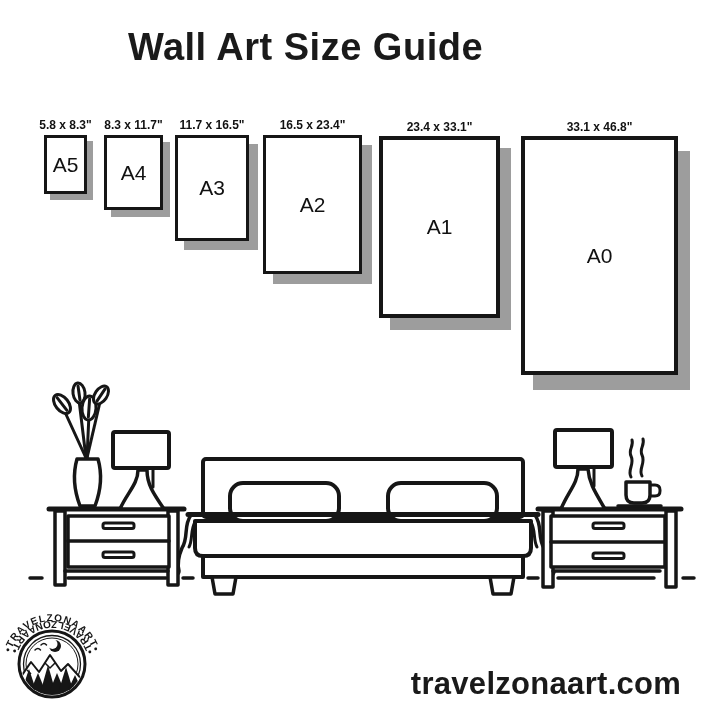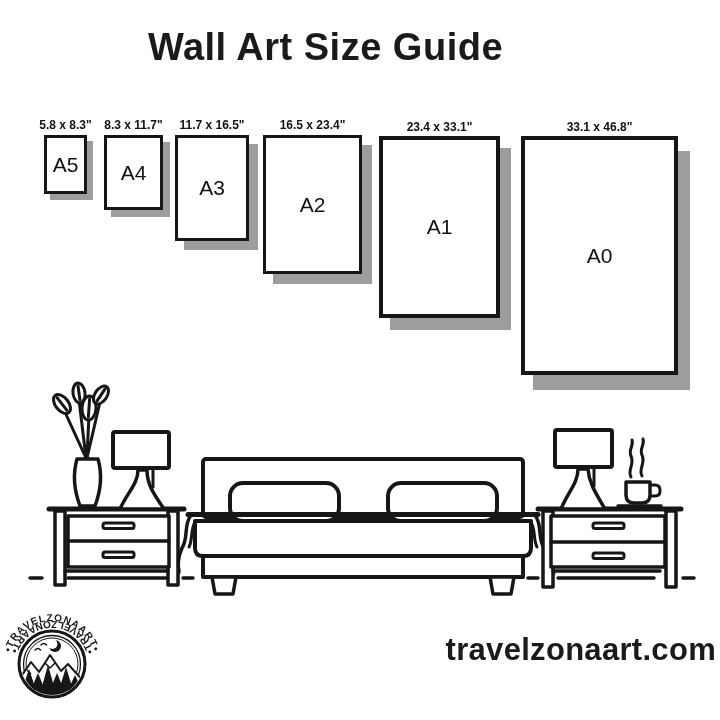--- a/index.html
+++ b/index.html
@@ -11,38 +11,37 @@
   body{
     width:720px;height:720px;position:relative;overflow:hidden;
     background:var(--bg);
     font-family:"Liberation Sans", sans-serif;
     color:var(--ink);
   }
   .page-title{
     position:absolute;left:0;top:26px;width:611px;
     text-align:center;font-size:38px;font-weight:700;letter-spacing:.5px;
     color:#1a1a1a;
-    padding-left:20px;
   }
   .frame{
     position:absolute;background:#fff;border-style:solid;border-color:var(--ink);
     display:flex;align-items:center;justify-content:center;box-sizing:border-box;
   }
   .frame .size-label{
     position:absolute;bottom:calc(100% + 6px);left:50%;transform:translateX(-50%);
     white-space:nowrap;font-size:12px;font-weight:700;color:#111;
   }
   .frame .frame-letter{
     font-size:21px;font-weight:400;color:#111;
   }
   .scene-svg{position:absolute;left:0;top:380px;width:720px;height:220px;}
   .logo-svg{position:absolute;left:4px;top:610px;width:96px;height:104px;}
   .website{
-    position:absolute;left:376px;top:632px;width:340px;
-    text-align:right;font-size:31px;font-weight:700;letter-spacing:.3px;
+    position:absolute;left:376px;top:666px;width:340px;
+    text-align:center;font-size:31px;font-weight:700;letter-spacing:.3px;
     color:#1a1a1a;
   }
 </style>
 </head>
 <body>
 
 <div class="page-title">Wall Art Size Guide</div>
 
 <div class="frame" style="left:44px;top:135px;width:43px;height:59px;border-width:3px;box-shadow:6px 6px 0 var(--shadow);">
   <div class="size-label">5.8 x 8.3"</div>

